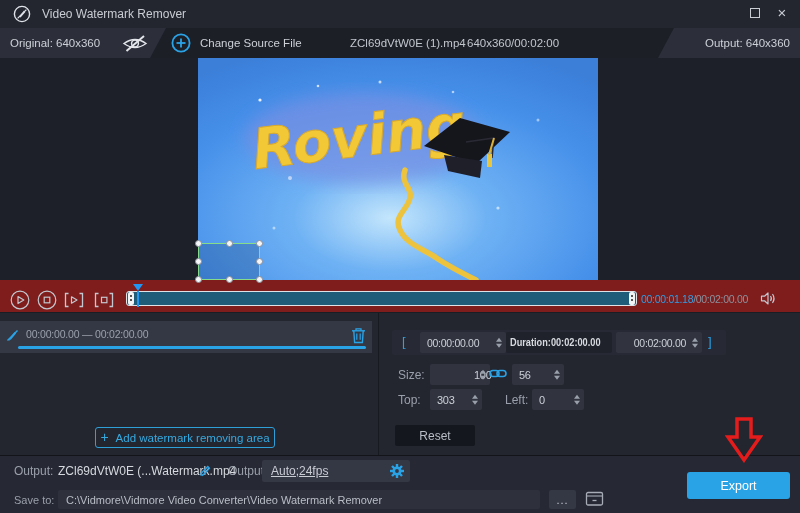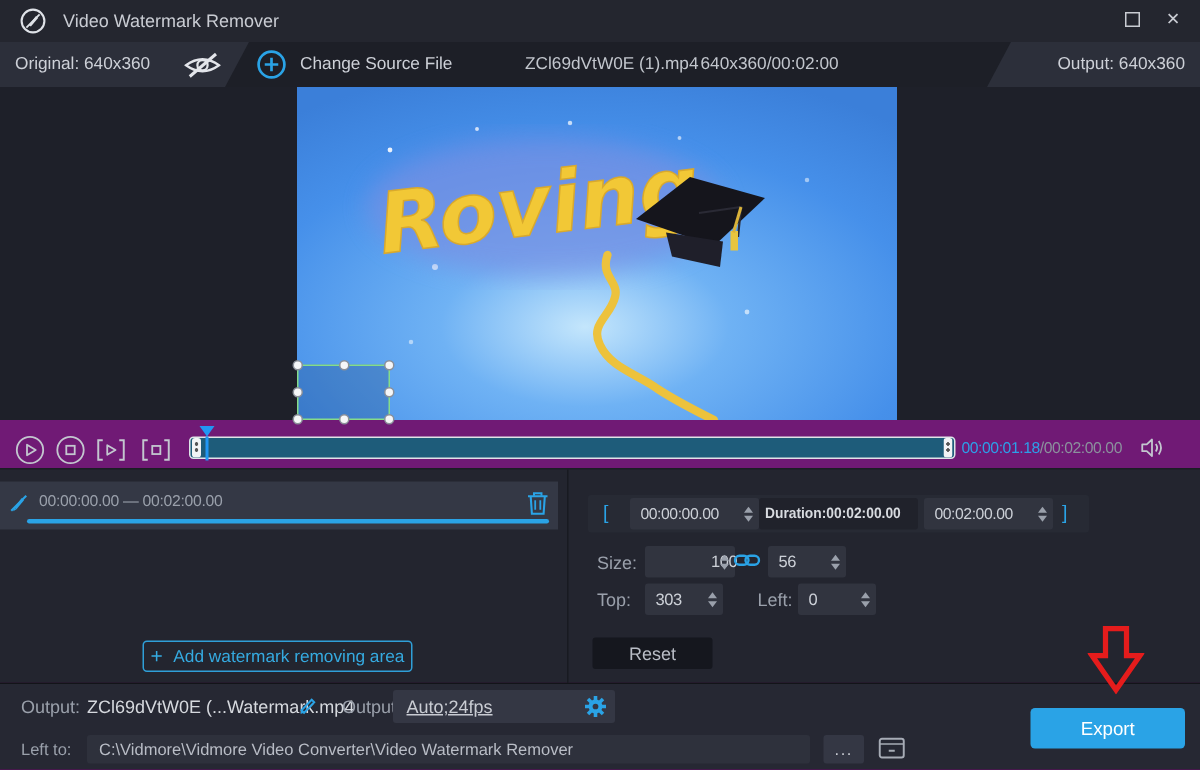--- a/index.html
+++ b/index.html
@@ -1,17 +1,17 @@
 <!DOCTYPE html>
 <html><head>
 <meta charset="utf-8">
 <style>
   * { margin:0; padding:0; box-sizing:border-box; }
   body { background:#101117; font-family:"Liberation Sans", sans-serif; }
-  .app { position:relative; width:800px; height:513px; background:#701a75; overflow:hidden; color:#c9ccd3; }
+  .app { position:relative; width:800px; height:513px; background:#7f1d1d; overflow:hidden; color:#c9ccd3; }
 
   
   .titlebar { position:absolute; left:0; top:0; width:800px; height:28px; background:#24262f; }
   .logo { position:absolute; left:13px; top:5px; width:18px; height:18px; }
   .win-title { position:absolute; left:42px; top:7px; font-size:12px; color:#c9ccd3; }
   .btn-max { position:absolute; left:746px; top:7px; width:18px; height:14px; cursor:pointer; }
   .btn-max i { display:block; width:10px; height:10px; margin:1px auto; border:1px solid #c9ccd3; }
   .btn-close { position:absolute; left:772px; top:3px; width:20px; height:20px; font-size:15px; color:#c9ccd3; text-align:center; line-height:20px; cursor:pointer; }
 
   
@@ -254,21 +254,21 @@
       <div class="spin" style="left:28px; top:2px; width:86px;">
         <span>00:00:00.00</span>
         <span class="arrs">
             <i class="arr-up"></i>
             <i class="arr-dn"></i>
           </span>
       </div>
       <div class="dur-box">
         <span>Duration:00:02:00.00</span>
       </div>
-      <div class="spin" style="left:224px; top:2px; width:86px;">
+      <div class="spin" style="left:224px; top:2px; width:86px;justify-content:flex-end;">
         <span>00:02:00.00</span>
         <span class="arrs">
             <i class="arr-up"></i>
             <i class="arr-dn"></i>
           </span>
       </div>
       <span class="bracket" style="left:316px;">]</span>
     </div>
 
     <span class="flabel" style="left:398px; top:55px;">Size:</span>
@@ -326,21 +326,21 @@
           <line x1="8" y1="1" x2="8" y2="15"></line>
             <line x1="1" y1="8" x2="15" y2="8"></line>
           <line x1="3" y1="3" x2="13" y2="13"></line>
             <line x1="3" y1="13" x2="13" y2="3"></line>
         </g>
         <circle cx="8" cy="8" r="4.6" fill="#2aa3e6"></circle>
         <circle cx="8" cy="8" r="1.9" fill="#343744"></circle>
       </svg>
     </div>
 
-    <span class="save-label">Left to:</span>
+    <span class="save-label">Save to:</span>
     <div class="path-field">
       <span>C:\Vidmore\Vidmore Video Converter\Video Watermark Remover</span>
     </div>
     <button class="browse-btn">...</button>
     <svg class="folder" viewBox="0 0 19 17">
       <rect x="1.5" y="2.5" width="16" height="12.5" rx="1.5" fill="none" stroke="#a7acb6" stroke-width="1.3"></rect>
       <line x1="1.5" y1="6" x2="17.5" y2="6" stroke="#a7acb6" stroke-width="1.1"></line>
       <line x1="7.5" y1="10.5" x2="11.5" y2="10.5" stroke="#a7acb6" stroke-width="1.3"></line>
     </svg>
   </div>

